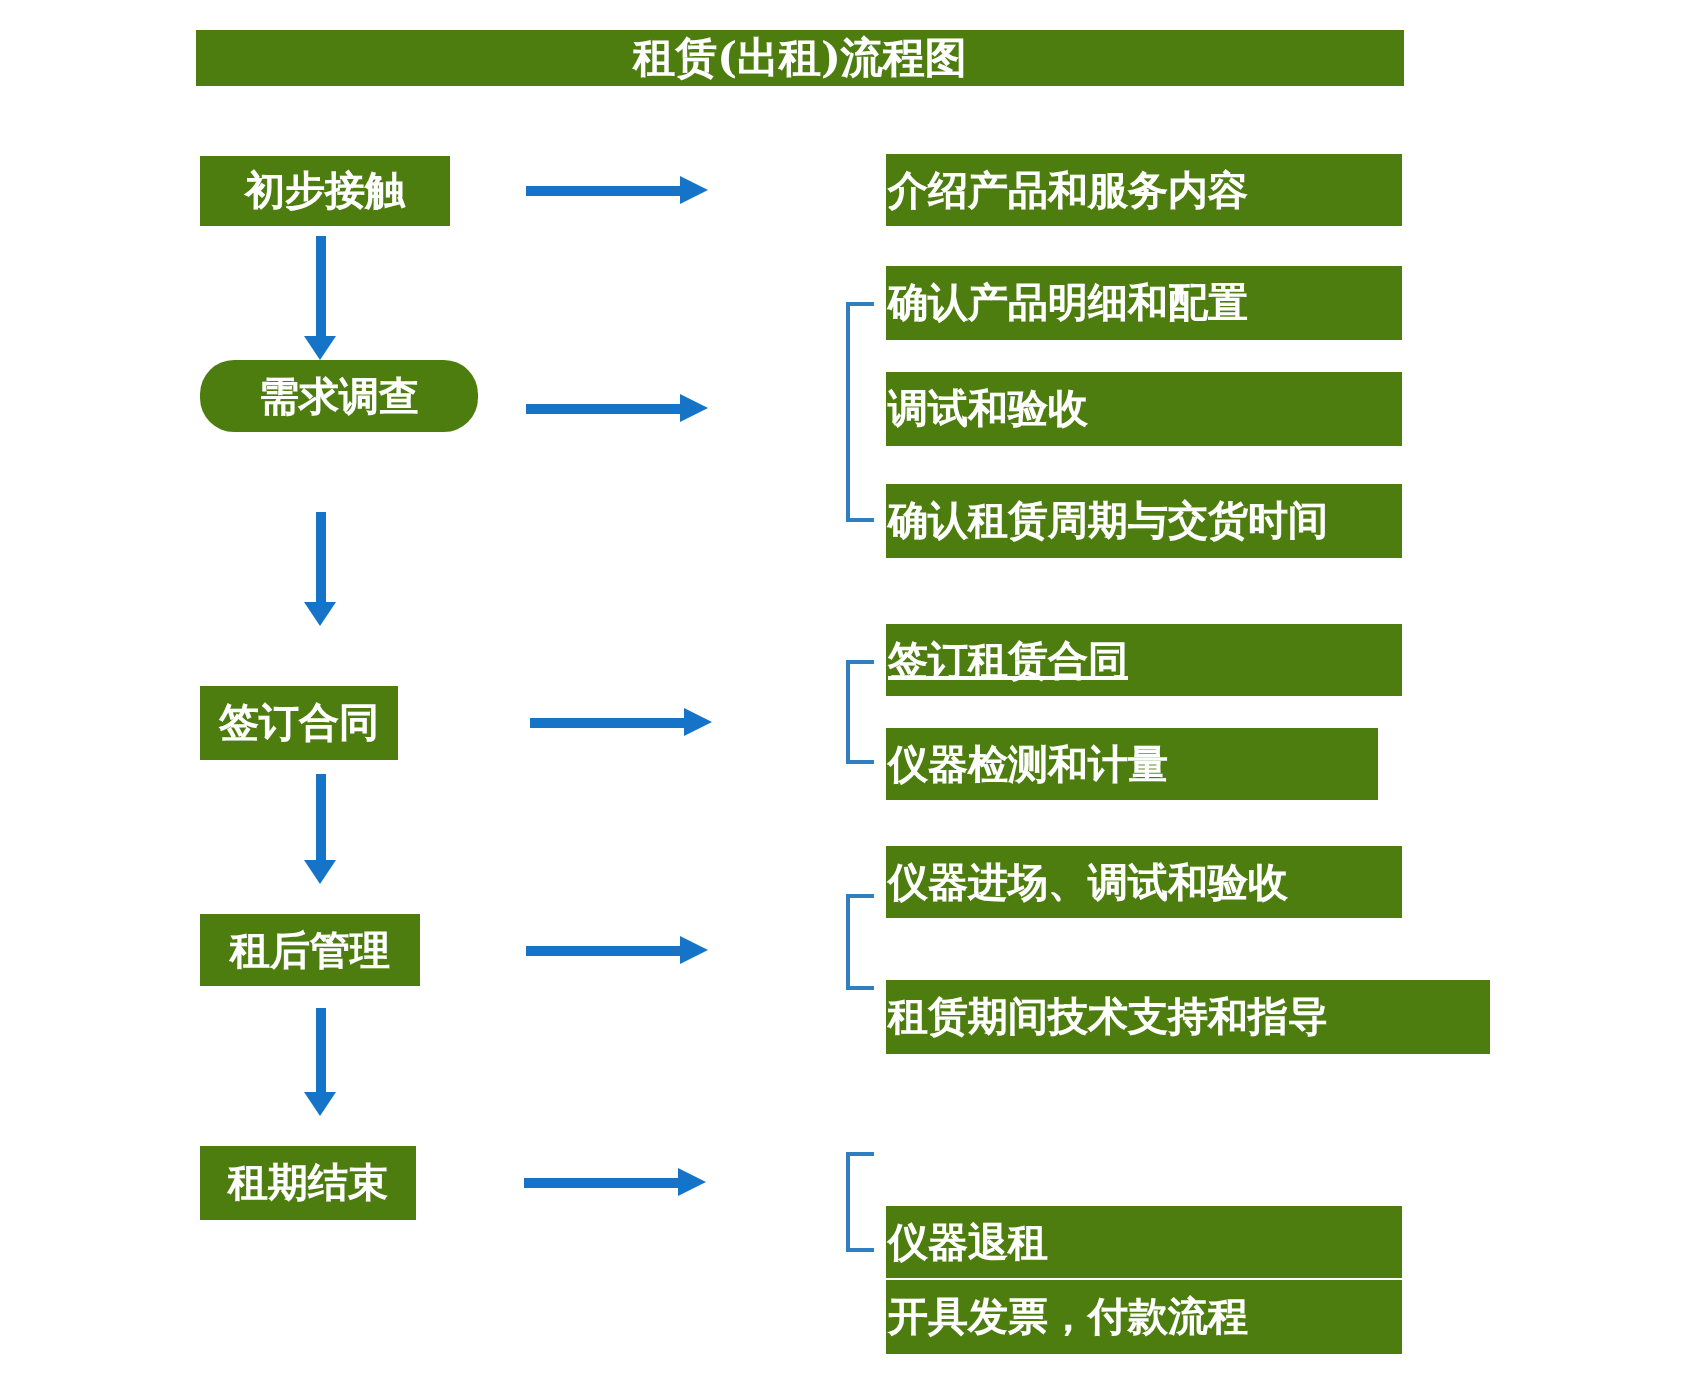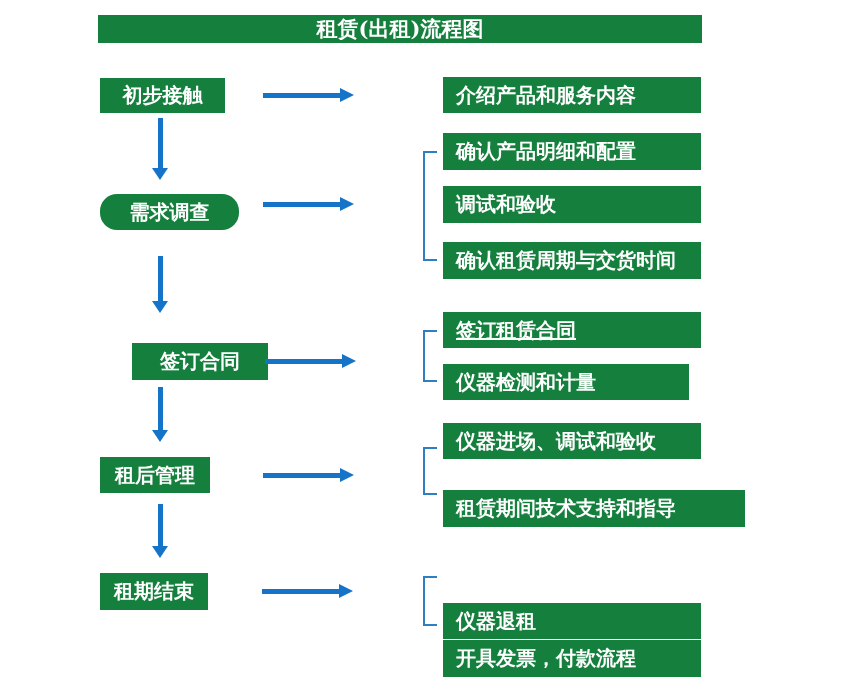--- a/index.html
+++ b/index.html
@@ -10,36 +10,36 @@
   }
   #canvas {
     position: relative;
     width: 844px;
     height: 688px;
     background: #ffffff;
     overflow: hidden;
   }
   .blue-box {
     position: absolute;
-    background: #15803d;
+    background: #4d7c0f;
     color: #ffffff;
     font-weight: bold;
     font-size: 20px;
     box-sizing: border-box;
     display: flex;
     align-items: center;
     white-space: nowrap;
   }
   .title-bar {
     left: 98px; top: 15px; width: 604px; height: 28px;
     justify-content: center;
     font-size: 21px;
   }
   .step-box { justify-content: center; text-align: center; }
-  .out-box  { padding-left: 13px; justify-content: flex-start; }
+  .out-box  { padding-left: 1px; justify-content: flex-start; }
 
   
   .h-arrow { position: absolute; width: 91px; height: 14px; }
   .h-arrow .shaft {
     position: absolute; left: 0; top: 5px; width: 78px; height: 5px;
     background: #1574c8;
   }
   .h-arrow .head {
     position: absolute; left: 77px; top: 0; width: 0; height: 0;
     border-top: 7px solid transparent;
@@ -80,36 +80,36 @@
     <div class="shaft"></div>
     <div class="head"></div>
   </div>
   <div class="blue-box out-box" style="left:443px; top:77px; width:258px; height:36px;">介绍产品和服务内容</div>
 
   <div class="v-arrow" style="top:118px;">
     <div class="shaft" style="height:50px;"></div>
     <div class="head" style="top:50px;"></div>
   </div>
 
-  <div class="blue-box step-box" style="left:100px; top:194px; width:139px; height:36px;border-radius:17px;">需求调查</div>
+  <div class="blue-box step-box" style="left:100px; top:180px; width:139px; height:36px;border-radius:17px;">需求调查</div>
   <div class="h-arrow" style="left:263px; top:197px;">
     <div class="shaft"></div>
     <div class="head"></div>
   </div>
   <div class="bracket" style="top:151px; height:110px;"></div>
   <div class="blue-box out-box" style="left:443px; top:133px; width:258px; height:37px;">确认产品明细和配置</div>
   <div class="blue-box out-box" style="left:443px; top:186px; width:258px; height:37px;">调试和验收</div>
   <div class="blue-box out-box" style="left:443px; top:242px; width:258px; height:37px;">确认租赁周期与交货时间</div>
 
   <div class="v-arrow" style="top:256px;">
     <div class="shaft" style="height:45px;"></div>
     <div class="head" style="top:45px;"></div>
   </div>
 
-  <div class="blue-box step-box" style="left:100px; top:343px; width:136px; height:37px;margin-left:32px;">签订合同</div>
+  <div class="blue-box step-box" style="left:100px; top:343px; width:99px; height:37px;">签订合同</div>
   <div class="h-arrow" style="left:265px; top:354px;">
     <div class="shaft"></div>
     <div class="head"></div>
   </div>
   <div class="bracket" style="top:330px; height:52px;"></div>
   <div class="blue-box out-box" style="left:443px; top:312px; width:258px; height:36px;text-decoration:underline;">签订租赁合同</div>
   <div class="blue-box out-box" style="left:443px; top:364px; width:246px; height:36px;">仪器检测和计量</div>
 
   <div class="v-arrow" style="top:387px;">
     <div class="shaft" style="height:43px;"></div>

